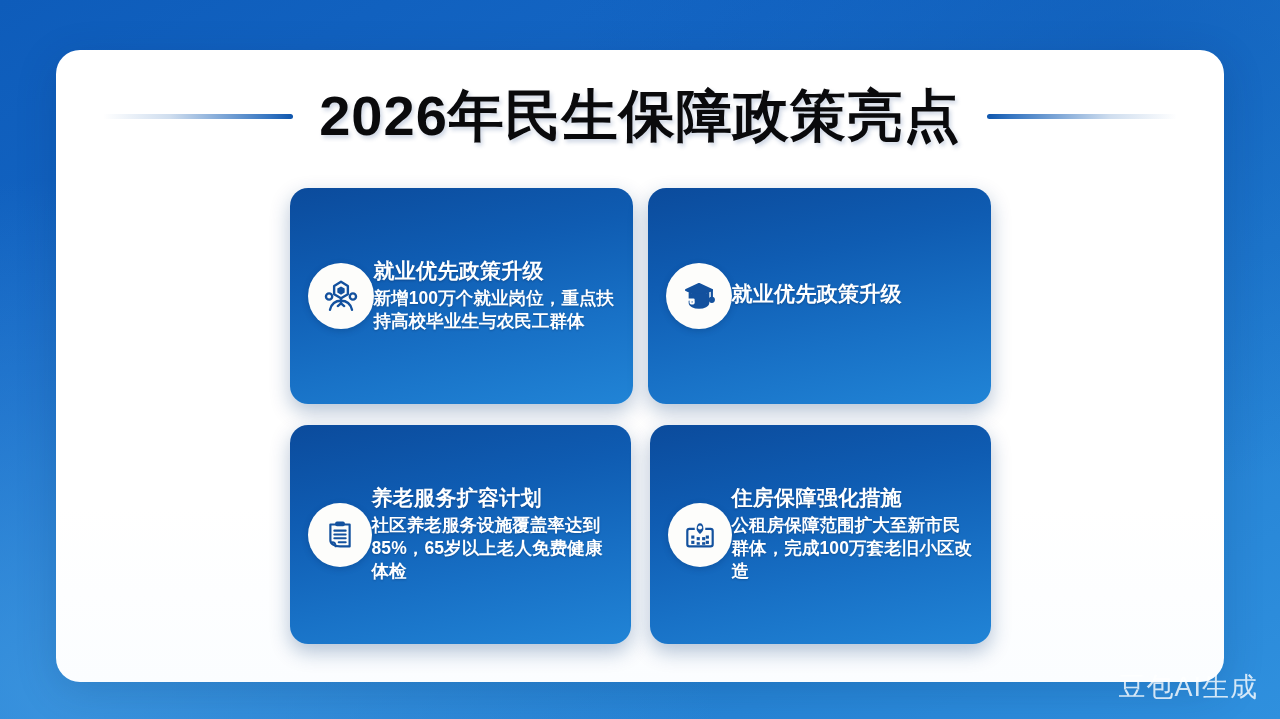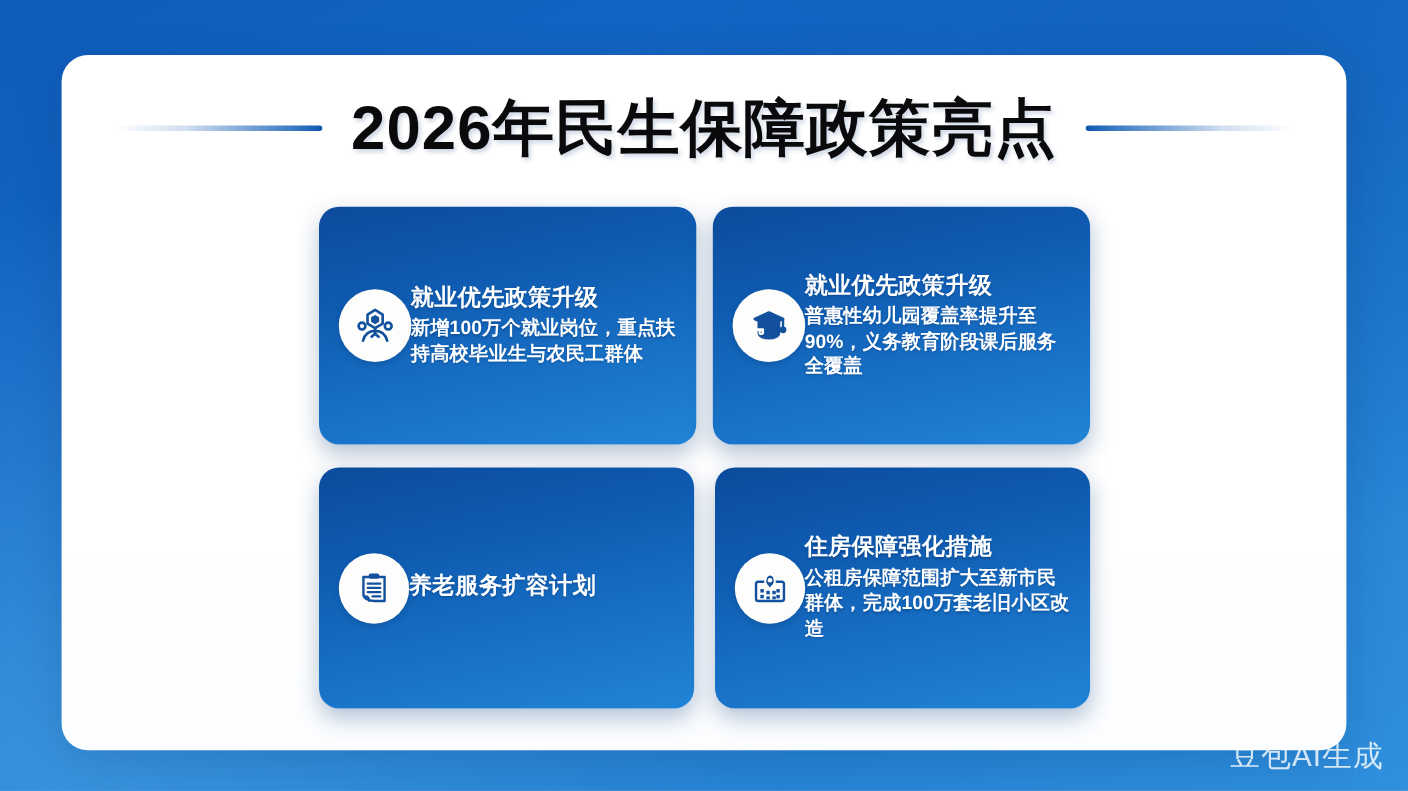--- a/index.html
+++ b/index.html
@@ -200,21 +200,20 @@
             <path d="M24 11 L38 17.5 L24 24 L10 17.5 Z" fill="#13519e"></path>
             <path d="M14 21 L14 31 C14 34.3 18.5 36.6 24 36.6 C29.5 36.6 34 34.3 34 31 L34 21" fill="#13519e"></path>
             <path d="M38 17.5 L38 26" stroke-width="2.4"></path>
             <circle cx="38" cy="28.2" r="2.1" fill="#13519e"></circle>
             <path d="M11 28 L18 28" stroke="#fdfdfb" stroke-width="2.6"></path>
             <circle cx="16.5" cy="30.5" r="1.8" fill="none" stroke="#fdfdfb" stroke-width="2.2"></circle>
           </svg>
         </div>
         <div class="card-text">
           <div class="card-title">就业优先政策升级</div>
-          <div class="card-desc">普惠性幼儿园覆盖率提升至90%，义务教育阶段课后服务全覆盖</div>
         </div>
       </div>
 
 
     </div>
 
     <div class="row row-bottom">
 
       <div class="card">
         <div class="disc">
@@ -223,20 +222,21 @@
             <rect x="18.5" y="8.5" width="11" height="5.4" rx="2" fill="#13519e" stroke="none"></rect>
             <path d="M17.5 19 L30.5 19" stroke-width="2.3"></path>
             <path d="M17.5 23.4 L30.5 23.4" stroke-width="2.3"></path>
             <path d="M17.5 27.8 L30.5 27.8" stroke-width="2.3"></path>
             <path d="M22.5 32.2 L30.5 32.2" stroke-width="2.3"></path>
             <path d="M19 37 C19 33.5 17 32.2 15 32.2" stroke-width="2.2"></path>
           </svg>
         </div>
         <div class="card-text">
           <div class="card-title">养老服务扩容计划</div>
+          <div class="card-desc">社区养老服务设施覆盖率达到85%，65岁以上老人免费健康体检</div>
         </div>
       </div>
 
       <div class="card">
         <div class="disc">
           <svg width="42" height="42" viewBox="0 0 48 48" fill="none" stroke="#13519e" stroke-width="2.5" stroke-linecap="round" stroke-linejoin="round">
             <rect x="9.5" y="17" width="29" height="20" rx="2.4"></rect>
             <path d="M19 17 C19 12.3 21.2 9.4 24 9.4 C26.8 9.4 29 12.3 29 17 C29 19.6 26.4 22 24 24.4 C21.6 22 19 19.6 19 17 Z" fill="#13519e" stroke="#fdfdfb" stroke-width="2.2"></path>
             <circle cx="24" cy="15.4" r="2.4" fill="#fdfdfb" stroke="none"></circle>
             <rect x="14" y="24.6" width="3.6" height="3.6" fill="#13519e" stroke="none"></rect>

